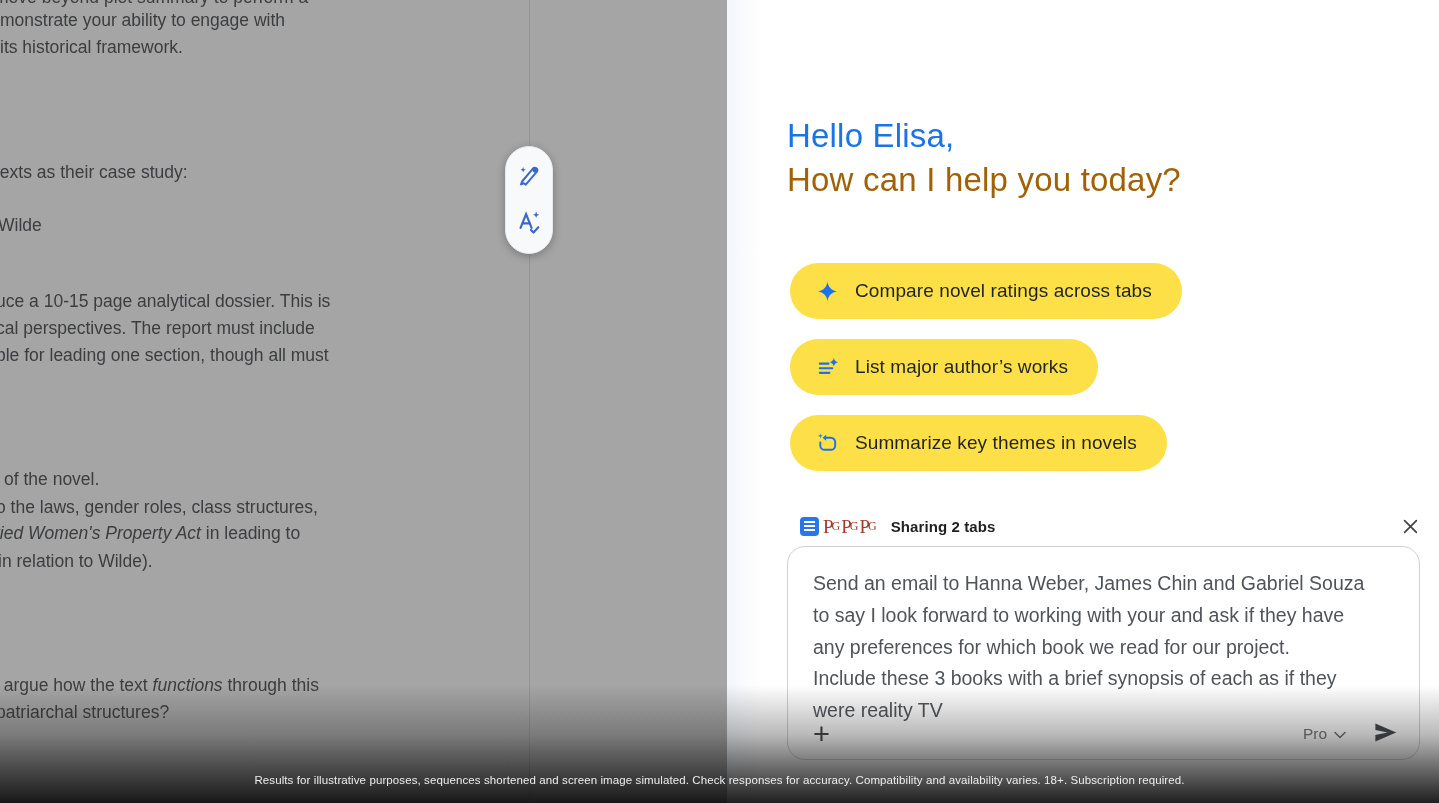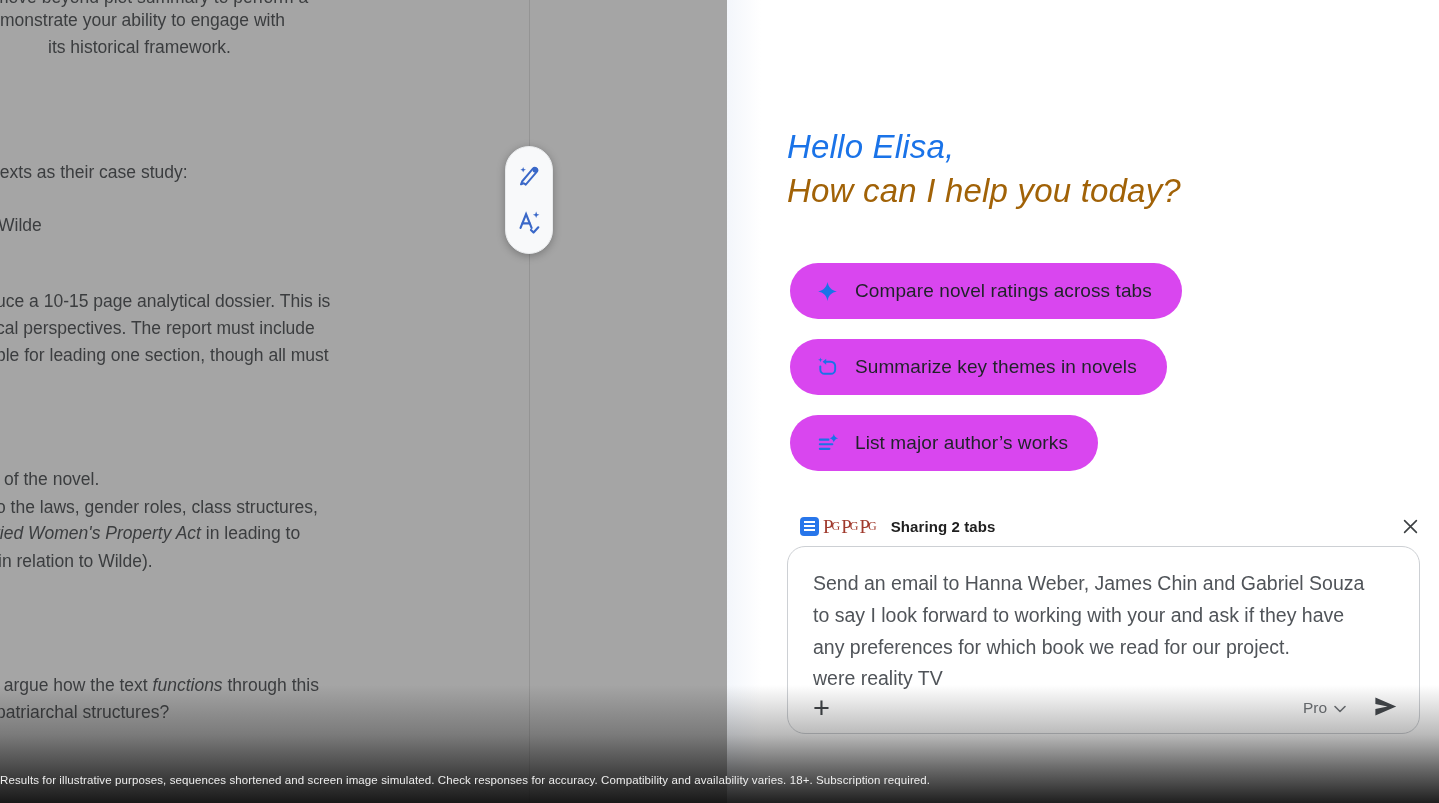--- a/index.html
+++ b/index.html
@@ -19,68 +19,68 @@
   .float-toolbar { position:absolute; left:505px; top:146px; width:48px; height:108px; background:#f8f9fa;
                    border:1px solid #e8eaec; border-radius:24px; box-shadow:0 2px 8px rgba(0,0,0,.28);
                    display:flex; flex-direction:column; align-items:center; justify-content:space-evenly; z-index:5; }
   .tool-btn { background:none; border:none; cursor:pointer; width:34px; height:34px; display:flex; align-items:center; justify-content:center; }
 
   
   .gemini-panel { position:absolute; left:727px; top:0; width:712px; height:803px; background:#ffffff; z-index:1; }
   .gemini-panel::before { content:""; position:absolute; left:0; top:0; bottom:0; width:34px;
                           background:linear-gradient(90deg,#f3f6fb 0%, rgba(255,255,255,0) 100%); }
 
-  .greeting { position:absolute; left:60px; top:125px;font-style:italic; }
+  .greeting { position:absolute; left:60px; top:114px; }
   .hello    { font-size:33px; line-height:44px; font-weight:500; color:#1a73e8; letter-spacing:.2px; }
   .question { font-size:33px; line-height:44px; font-weight:400; color:#a16207; letter-spacing:.2px; }
 
   .chips { position:absolute; left:63px; top:263px; display:flex; flex-direction:column; gap:20px; align-items:flex-start; }
   .chip { display:inline-flex; align-items:center; gap:16px; height:56px; padding:0 30px 0 25px;
-          background:#d946ef; border:none; border-radius:28px; cursor:pointer; }
+          background:#fde047; border:none; border-radius:28px; cursor:pointer; }
   .chip-icon { display:flex; width:24px; height:24px; align-items:center; justify-content:center; }
   .chip-label { font-size:19px; color:#1f2328; letter-spacing:.1px; }
 
   .sharing-row { position:absolute; left:73px; top:511px; width:622px; height:30px; display:flex; align-items:center; }
   .fav { display:inline-flex; align-items:center; }
   .docs-fav { width:19px; height:19px; border-radius:4px; background:#2876ea; display:flex; align-items:center; justify-content:center; margin-right:4px; }
   .docs-bars { width:11px; height:2px; background:#fff; box-shadow:0 4px 0 #fff, 0 8px 0 #fff; transform:translateY(-4px); }
   .pg-fav { font-family:"Liberation Serif","DejaVu Serif",serif; color:#a03a2d; font-size:19px; line-height:19px; margin-right:1px; }
   .pg-fav .pg-sub { font-size:12px; vertical-align:-4px; margin-left:-2px; }
   .sharing-label { font-size:15px; font-weight:700; color:#1f1f1f; margin-left:13px; letter-spacing:.1px; }
   .close-btn { margin-left:auto; background:none; border:none; cursor:pointer; width:24px; height:24px;
                display:flex; align-items:center; justify-content:center; }
 
-  .composer { position:absolute; left:60px; top:546px; width:633px; height:188px; background:#ffffff;
+  .composer { position:absolute; left:60px; top:546px; width:633px; height:214px; background:#ffffff;
               border:1px solid #cdd0d4; border-radius:18px; }
   .composer-text { padding:21px 20px 0 25px; font-size:19.5px; line-height:31.8px; color:#505459; cursor:text; }
   .composer-bottom { position:absolute; left:25px; right:18px; bottom:8px; display:flex; align-items:center; justify-content:space-between; }
   .plus-btn { background:none; border:none; cursor:pointer; font-size:29px; font-weight:300; color:#3f4346; line-height:30px; padding:0; }
   .composer-actions { display:flex; align-items:center; gap:24px; }
   .model-btn { background:none; border:none; cursor:pointer; display:flex; align-items:center; gap:7px;
                font-size:15.5px; color:#6e7276; font-family:inherit; }
   .send-btn { background:none; border:none; cursor:pointer; display:flex; align-items:center; justify-content:center; padding:2px; }
 
   
   .bottom-fade { position:absolute; left:0; right:0; bottom:0; height:118px; z-index:50; pointer-events:none;
                  background:linear-gradient(180deg, rgba(25,25,25,0) 0%, rgba(25,25,25,.30) 42%, rgba(24,24,24,.64) 70%, rgba(12,12,12,.92) 100%); }
-  .disclaimer { position:absolute; left:0; right:0; bottom:17px; z-index:60;
+  .disclaimer { position:absolute; left:0; right:0; bottom:17px; text-align:center; z-index:60;
                 font-size:11.5px; color:#ededed; letter-spacing:.1px; }
 </style>
 </head>
 <body>
 
 <div class="stage">
 
   <div class="doc-area">
     <div class="doc-divider"></div>
     <div class="doc-scroll-thumb"></div>
     <div id="doc-lines">
         <div class="doc-line" style="top: -16px; left: -6px;"><span>move beyond plot summary to perform a</span></div>
         <div class="doc-line" style="top: 7px; left: 0px;"><span>monstrate your ability to engage with</span></div>
-        <div class="doc-line" style="top: 34px; left: 0px; margin-left: 48px;"><span>its historical framework.</span></div>
+        <div class="doc-line" style="top: 34px; left: 0px;"><span>its historical framework.</span></div>
         <div class="doc-line" style="top: 159px; left: -5px;"><span>texts as their case study:</span></div>
         <div class="doc-line" style="top: 212px; left: -2px;"><span>Wilde</span></div>
         <div class="doc-line" style="top: 288px; left: -4px;"><span>uce a 10-15 page analytical dossier. This is</span></div>
         <div class="doc-line" style="top: 315px; left: -4px;"><span>cal perspectives. The report must include</span></div>
         <div class="doc-line" style="top: 342px; left: -4px;"><span>ble for leading one section, though all must</span></div>
         <div class="doc-line" style="top: 466px; left: 4px;"><span>of the novel.</span></div>
         <div class="doc-line" style="top: 494px; left: -4px;"><span>o the laws, gender roles, class structures,</span></div>
         <div class="doc-line" style="top: 520px; left: -6px;"><span class="it">ried Women's Property Act</span><span> in leading to</span></div>
         <div class="doc-line" style="top: 548px; left: -2px;"><span>in relation to Wilde).</span></div>
         <div class="doc-line" style="top: 672px; left: -6px;"><span>; argue how the text </span><span class="it">functions</span><span> through this</span></div>
@@ -123,36 +123,36 @@
           <svg width="23" height="23" viewBox="0 0 24 24">
             <path d="M12 2.2 C12.9 7.6 16.4 11.1 21.8 12 C16.4 12.9 12.9 16.4 12 21.8 C11.1 16.4 7.6 12.9 2.2 12 C7.6 11.1 11.1 7.6 12 2.2 Z" fill="#1a73e8"></path>
           </svg>
         </span>
         <span class="chip-label">Compare novel ratings across tabs</span>
       </button>
 
       <button class="chip">
         <span class="chip-icon">
           <svg width="23" height="23" viewBox="0 0 24 24">
+            <path d="M4 8 h9 M4 12.8 h13 M4 17.6 h10" stroke="#1a73e8" stroke-width="2.2" stroke-linecap="round" fill="none"></path>
+            <path d="M18.6 1.8 C19 4.4 20.6 6 23.2 6.4 C20.6 6.8 19 8.4 18.6 11 C18.2 8.4 16.6 6.8 14 6.4 C16.6 6 18.2 4.4 18.6 1.8 Z" fill="#1a73e8"></path>
+          </svg>
+        </span>
+        <span class="chip-label">List major author’s works</span>
+      </button>
+
+      <button class="chip">
+        <span class="chip-icon">
+          <svg width="23" height="23" viewBox="0 0 24 24">
             <path d="M10 6 H15.5 A4.5 4.5 0 0 1 20 10.5 V14 A4.5 4.5 0 0 1 15.5 18.5 H9 A4.5 4.5 0 0 1 4.5 14 V10.8" stroke="#1a73e8" stroke-width="2" fill="none" stroke-linecap="round"></path>
             <path d="M10.6 2.9 L10.6 9.1 L6.9 6 Z" fill="#1a73e8"></path>
             <path d="M4.6 1.6 l.6 1.8 1.8.6 -1.8.6 -.6 1.8 -.6-1.8 -1.8-.6 1.8-.6z" fill="#1a73e8"></path>
           </svg>
         </span>
         <span class="chip-label">Summarize key themes in novels</span>
-      </button>
-
-      <button class="chip">
-        <span class="chip-icon">
-          <svg width="23" height="23" viewBox="0 0 24 24">
-            <path d="M4 8 h9 M4 12.8 h13 M4 17.6 h10" stroke="#1a73e8" stroke-width="2.2" stroke-linecap="round" fill="none"></path>
-            <path d="M18.6 1.8 C19 4.4 20.6 6 23.2 6.4 C20.6 6.8 19 8.4 18.6 11 C18.2 8.4 16.6 6.8 14 6.4 C16.6 6 18.2 4.4 18.6 1.8 Z" fill="#1a73e8"></path>
-          </svg>
-        </span>
-        <span class="chip-label">List major author’s works</span>
       </button>
     </div>
 
     <div class="sharing-row">
       <span class="fav docs-fav">
           <span class="docs-bars"></span>
         </span>
       <span class="fav pg-fav">P<span class="pg-sub">G</span></span>
       <span class="fav pg-fav">P<span class="pg-sub">G</span></span>
       <span class="fav pg-fav">P<span class="pg-sub">G</span></span>
@@ -162,20 +162,21 @@
           <path d="M1.5 1.5 L12.5 12.5 M12.5 1.5 L1.5 12.5" stroke="#3c4043" stroke-width="1.5" stroke-linecap="round"></path>
         </svg>
       </button>
     </div>
 
     <div class="composer">
       <div class="composer-text">
         <div>Send an email to Hanna Weber, James Chin and Gabriel Souza</div>
         <div>to say I look forward to working with your and ask if they have</div>
         <div>any preferences for which book we read for our project.</div>
+        <div>Include these 3 books with a brief synopsis of each as if they</div>
         <div>were reality TV</div>
       </div>
       <div class="composer-bottom">
         <button class="plus-btn">+</button>
         <div class="composer-actions">
           <button class="model-btn">
             <span>Pro</span>
             <span>
               <svg width="12" height="8" viewBox="0 0 12 8">
                   <path d="M1 1.5 L6 6.5 L11 1.5" stroke="#6e7276" stroke-width="1.6" fill="none" stroke-linecap="round" stroke-linejoin="round"></path>

